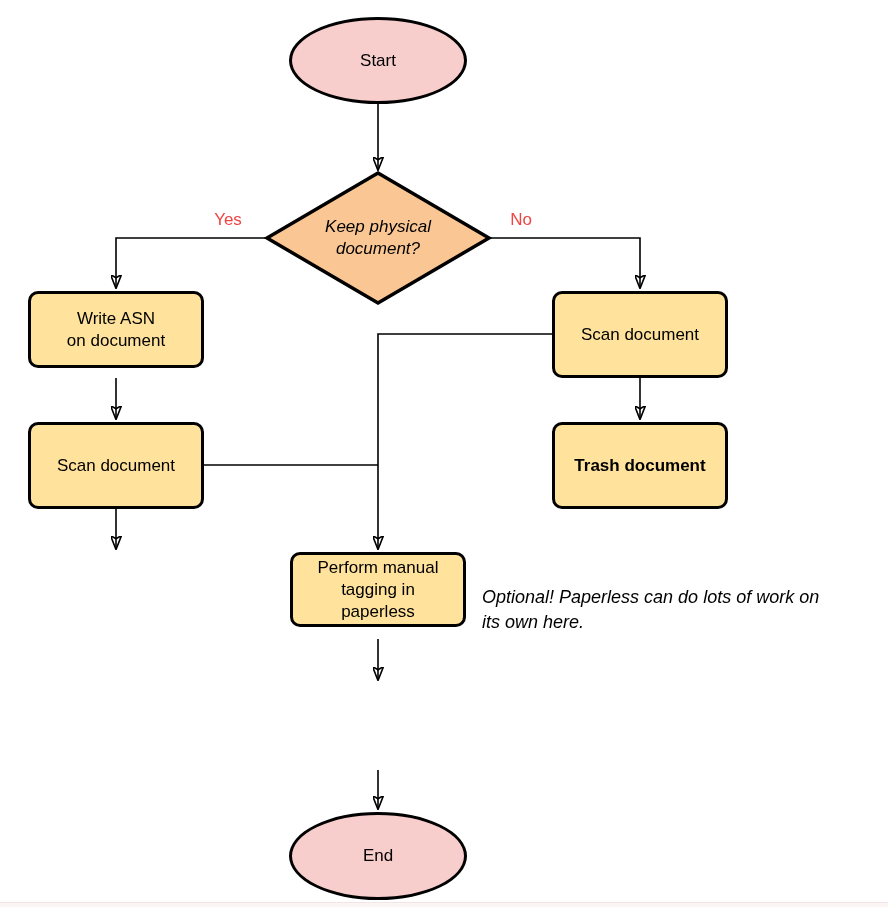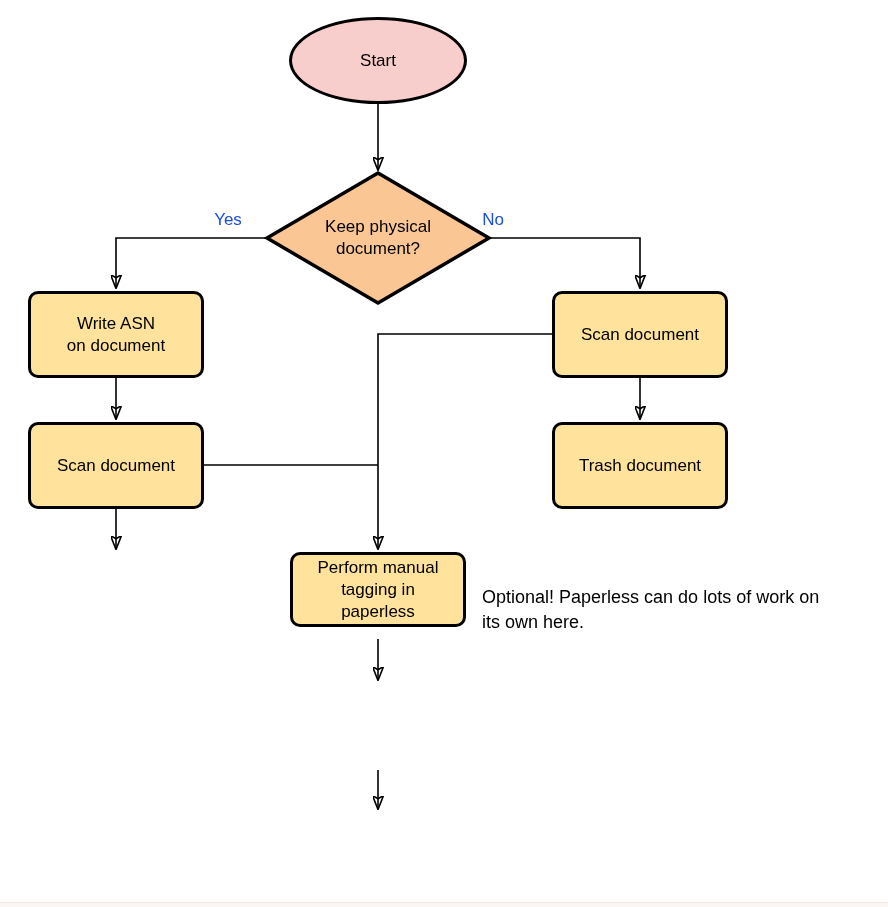--- a/index.html
+++ b/index.html
@@ -63,55 +63,56 @@
     stroke-width: 3.5;
   }
   .decision-label {
     position: relative;
     z-index: 1;
     white-space: pre-line;
   }
   .edge-label {
     position: absolute;
     font-size: 17px;
-    color: #1d4ed8;
+    color: #ef4444;
     text-align: center;
   }
   .annotation {
     position: absolute;
     left: 482px;
     top: 585px;
     width: 404px;
     font-size: 18px;
+    font-style: italic;
     line-height: 25px;
     color: #000000;
     white-space: pre-line;
   }
   .page-bottom-edge {
     position: absolute;
     left: 0;
     bottom: 0;
     width: 100%;
     height: 4px;
     background: #fbf5f4;
     border-top: 1px solid #f0e6e5;
   }
   
   #node-start        { left: 289px; top: 17px;  width: 178px; height: 87px; }
-  #node-decision     { left: 264px; top: 170px; width: 228px; height: 136px; }
-  #node-write-asn    { left: 28px;  top: 291px; width: 176px; height: 87px; }
+  #node-decision     { left: 264px; top: 170px; width: 228px; height: 136px; font-style: italic; }
+  #node-write-asn    { left: 28px;  top: 291px; width: 176px; height: 77px; }
   #node-scan-right   { left: 552px; top: 291px; width: 176px; height: 87px; }
   #node-scan-left    { left: 28px;  top: 422px; width: 176px; height: 87px; }
-  #node-trash        { left: 552px; top: 422px; width: 176px; height: 87px; }
+  #node-trash        { left: 552px; top: 422px; width: 176px; height: 87px; font-weight: bold; }
   #node-archive      { left: 28px;  top: 552px; width: 176px; height: 87px; }
   #node-tagging      { left: 290px; top: 552px; width: 176px; height: 75px; }
   #node-remove-inbox { left: 290px; top: 683px; width: 176px; height: 87px; }
   #node-end          { left: 289px; top: 812px; width: 178px; height: 88px; }
   #label-yes { left: 205px; top: 210px; width: 46px; }
-  #label-no  { left: 472px; top: 210px; width: 42px; }
+  #label-no  { left: 500px; top: 210px; width: 42px; }
 </style>
 </head>
 <body>
 
 <div class="canvas">
 
   <svg class="edge-layer" viewBox="0 0 888 907" xmlns="http://www.w3.org/2000/svg">
     <defs>
       <marker id="arrow" viewBox="0 0 14 11" refX="13.5" refY="5.5" markerWidth="14" markerHeight="11" markerUnits="userSpaceOnUse" orient="auto">
         <path d="M0,0 L14,5.5 L0,11 L3.2,5.5 Z" fill="#000000"></path>
@@ -147,20 +148,21 @@
   <div class="node process" id="node-scan-left">Scan document</div>
 
   <div class="node process" id="node-trash">Trash document</div>
 
 
   <div class="node process" id="node-tagging">Perform manual
 tagging in
 paperless</div>
 
 
+  <div class="node terminal" id="node-end">End</div>
 
   <div class="edge-label" id="label-yes">Yes</div>
 
   <div class="edge-label" id="label-no">No</div>
 
   <div class="annotation">Optional! Paperless can do lots of work on
 its own here.</div>
 
   <div class="page-bottom-edge"></div>
 

